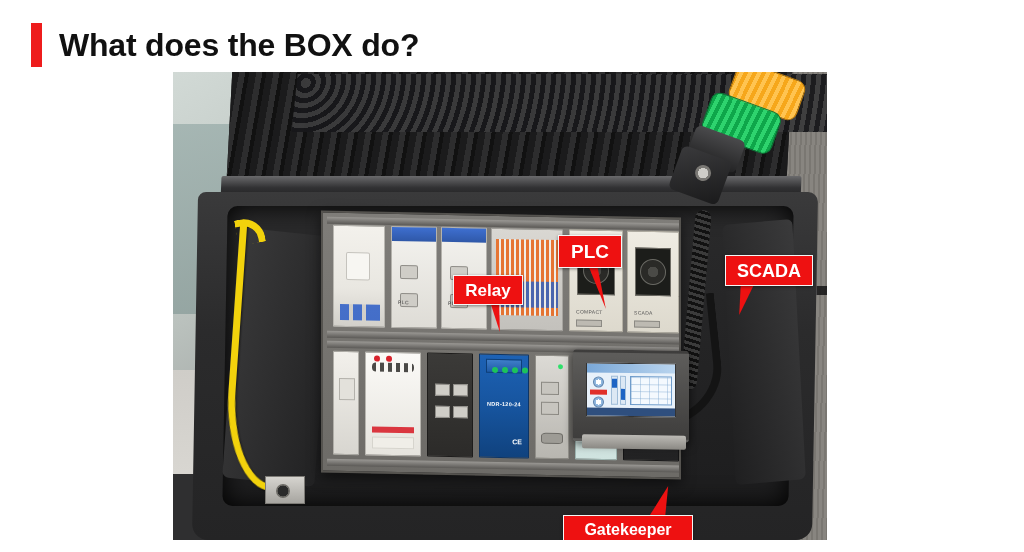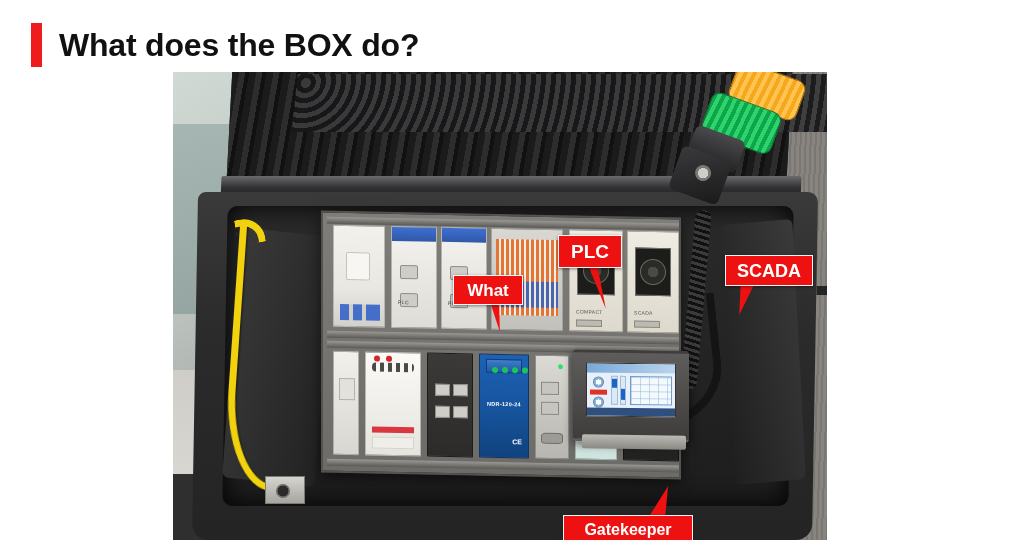--- a/index.html
+++ b/index.html
@@ -556,21 +556,21 @@
           <div class="hmi-col-r">
             <div class="hmi-chart"></div>
           </div>
         </div>
         <div class="hmi-foot"></div>
       </div>
       <div class="hmi-stand"></div>
     </div>
 
     <div class="tail" id="tail-relay"></div>
-    <div class="callout" id="callout-relay">What</div>
+    <div class="callout" id="callout-relay">Relay</div>
 
     <div class="tail" id="tail-plc"></div>
     <div class="callout" id="callout-plc">PLC</div>
 
     <div class="tail" id="tail-scada"></div>
     <div class="callout" id="callout-scada">SCADA</div>
 
     <div class="tail" id="tail-gatekeeper"></div>
     <div class="callout" id="callout-gatekeeper">Gatekeeper</div>
 

